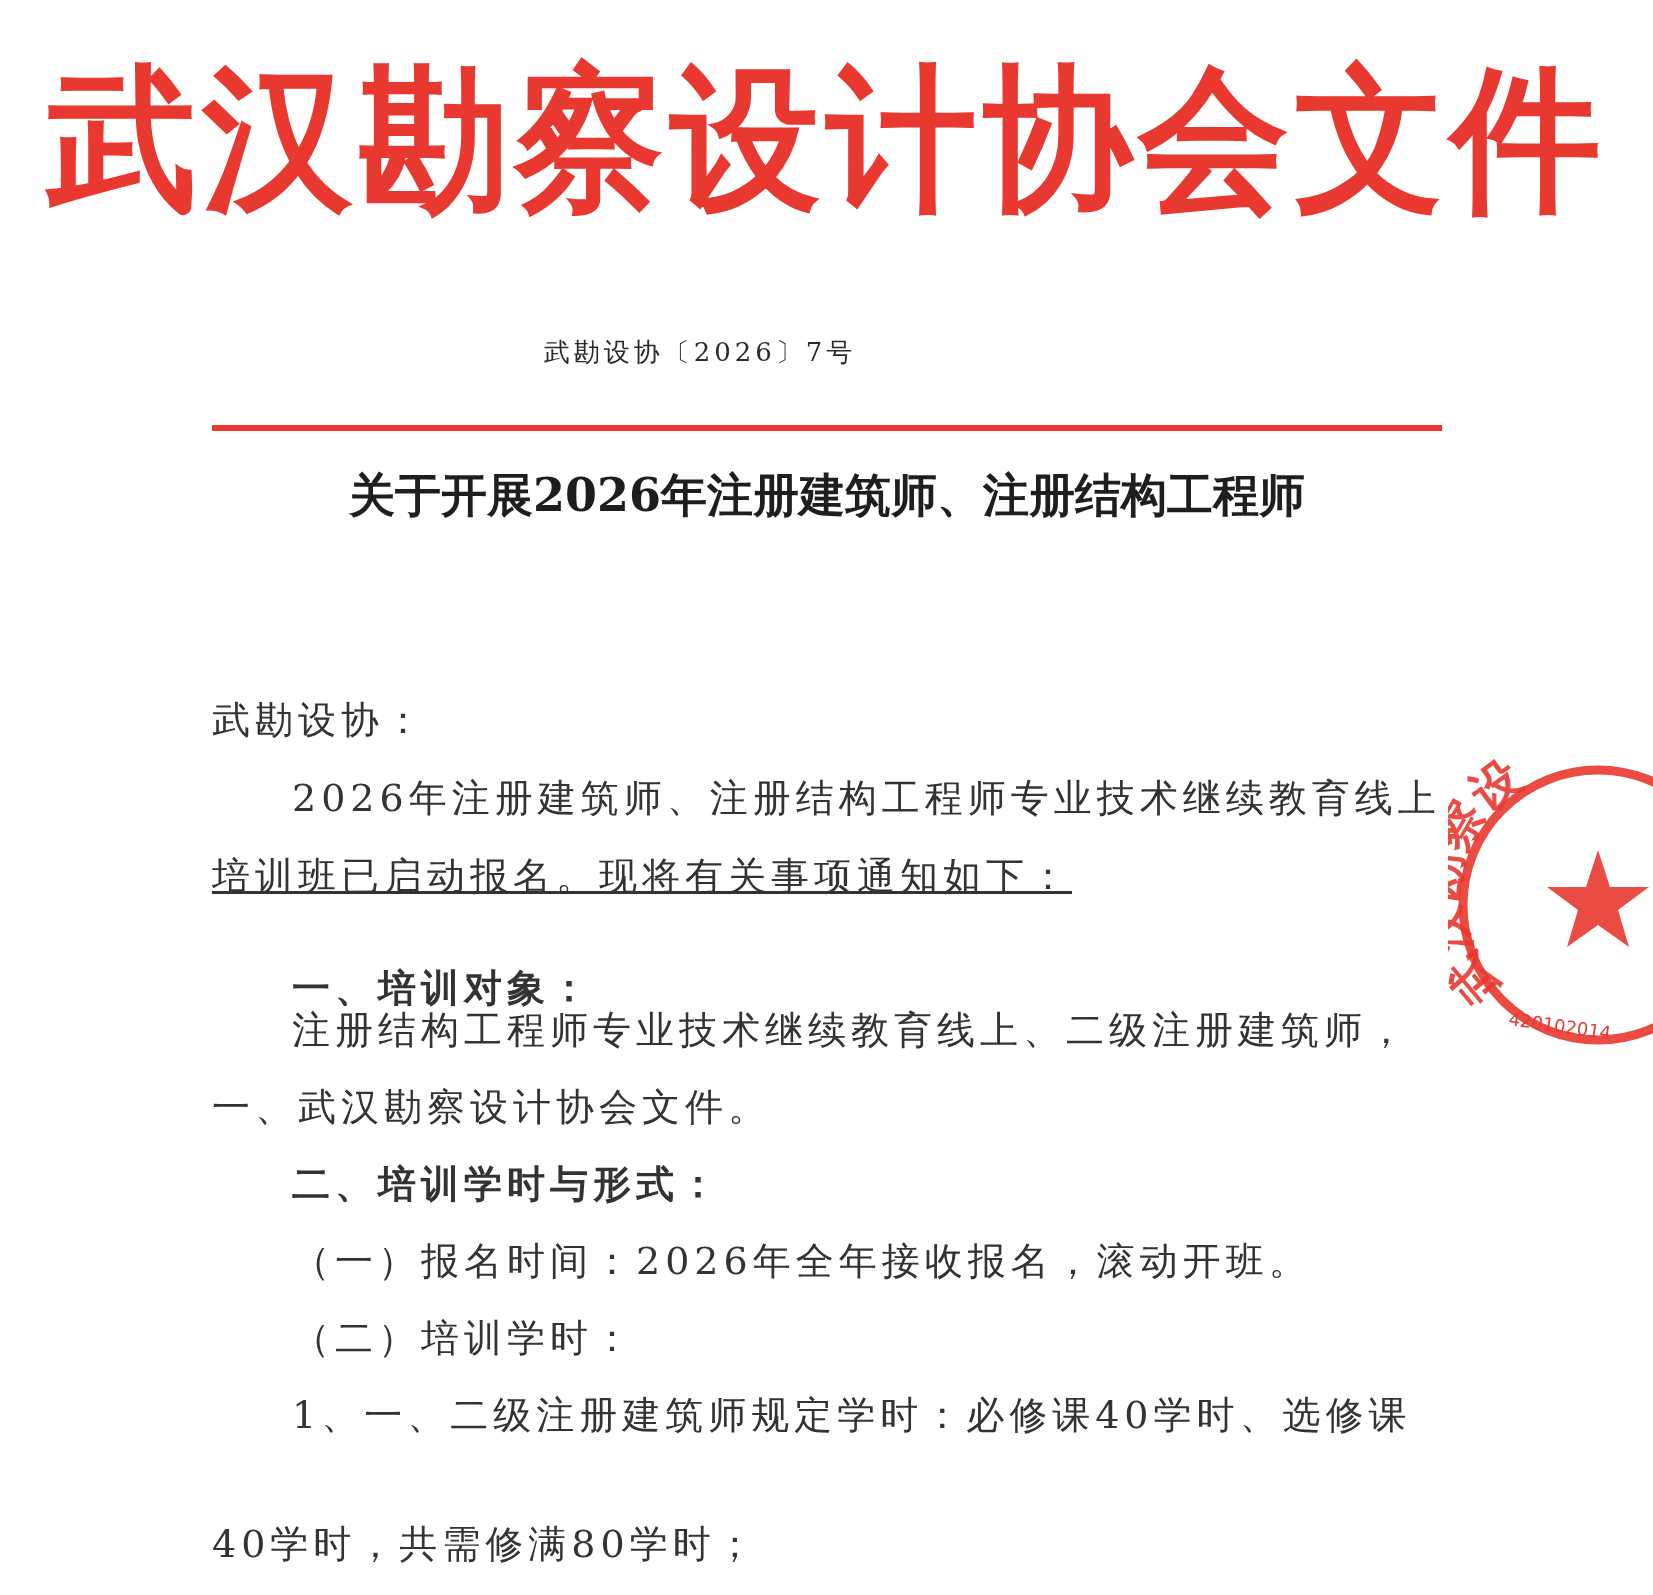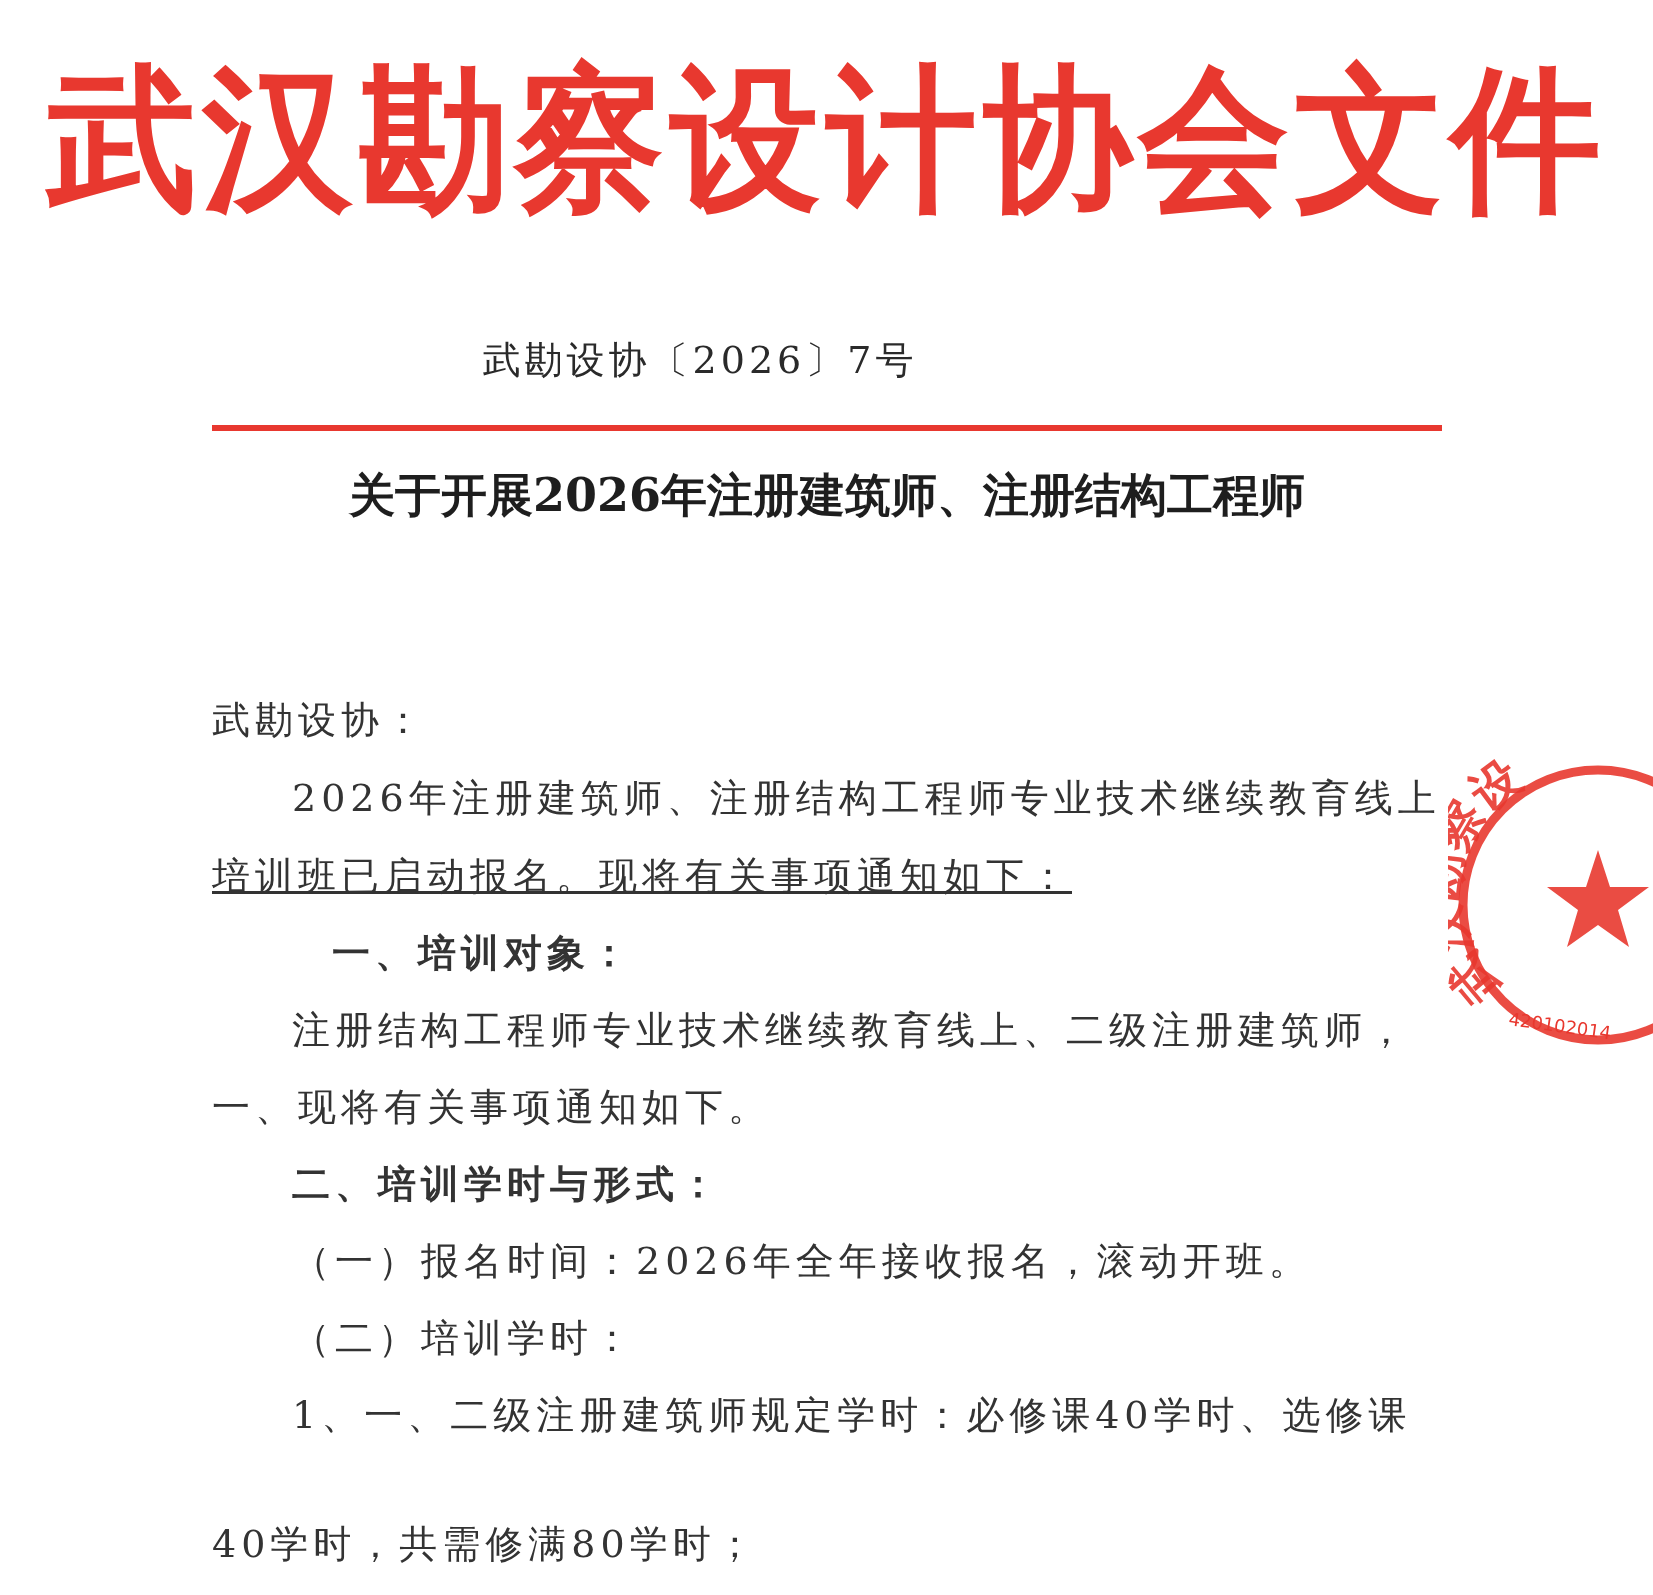--- a/index.html
+++ b/index.html
@@ -1,18 +1,18 @@
 <!DOCTYPE html>
 <html><head>
 <meta charset="utf-8">
 <style>
   html, body { margin:0; padding:0; background:#ffffff; }
   body { width:1653px; height:1595px; position:relative; overflow:hidden; font-family:"DejaVu Serif", serif; color:#2a2a2a; }
   .masthead { position:absolute; left:0; width:1653px; top:48px; text-align:center; color:#e8382f; font-family:"DejaVu Serif", serif; font-size:150px; font-weight:bold; letter-spacing:6px; line-height:180px; transform:scaleY(1.05); }
-  .docno { position:absolute; top:335px; left:0; width:1400px; text-align:center; font-size:38px; letter-spacing:4px; color:#2a2a2a; }
+  .docno { position:absolute; top:335px; left:0; width:1400px; text-align:center; font-size:26px; letter-spacing:4px; color:#2a2a2a; }
   .redline { position:absolute; top:425px; left:212px; width:1230px; height:6px; background:#e8382f; }
   .title { position:absolute; top:450px; left:212px; width:1230px; text-align:center; font-size:46px; font-weight:bold; line-height:90px; color:#1e1e1e; }
   .body { position:absolute; left:212px; width:1230px; font-size:38px; letter-spacing:5px; line-height:80px; color:#333; }
   .p { position:absolute; left:0; white-space:nowrap; }
   .bold { font-weight:bold; }
   .seal { position:absolute; left:1448px; top:755px; width:300px; height:300px; }
 </style>
 </head>
 <body>
 
@@ -21,23 +21,23 @@
 <div class="redline"></div>
 
 <div class="title">
   <div>关于开展2026年注册建筑师、注册结构工程师</div>
 </div>
 
 <div class="body" style="top:0;">
   <div class="p" style="top:680px;">武勘设协：</div>
   <div class="p" style="top:758px; left:80px;">2026年注册建筑师、注册结构工程师专业技术继续教育线上</div>
   <div class="p" style="top:836px;text-decoration:underline;">培训班已启动报名。现将有关事项通知如下：</div>
-  <div class="p bold" style="top:913px; left:80px;margin-left:40px;">一、培训对象：</div>
+  <div class="p bold" style="top:948px; left:80px;">一、培训对象：</div>
   <div class="p" style="top:990px; left:80px;">注册结构工程师专业技术继续教育线上、二级注册建筑师，</div>
-  <div class="p" style="top:1067px;">一、现将有关事项通知如下。</div>
+  <div class="p" style="top:1067px;">一、武汉勘察设计协会文件。</div>
   <div class="p bold" style="top:1144px; left:80px;">二、培训学时与形式：</div>
   <div class="p" style="top:1221px; left:80px;">（一）报名时间：2026年全年接收报名，滚动开班。</div>
   <div class="p" style="top:1298px; left:80px;">（二）培训学时：</div>
   <div class="p" style="top:1375px; left:80px;">1、一、二级注册建筑师规定学时：必修课40学时、选修课</div>
   <div class="p" style="top:1504px;">40学时，共需修满80学时；</div>
 </div>
 
 <svg class="seal" viewBox="0 0 300 300">
   <circle cx="150" cy="150" r="135" fill="none" stroke="#e8382f" stroke-width="9" opacity="0.9"></circle>
   <defs>

